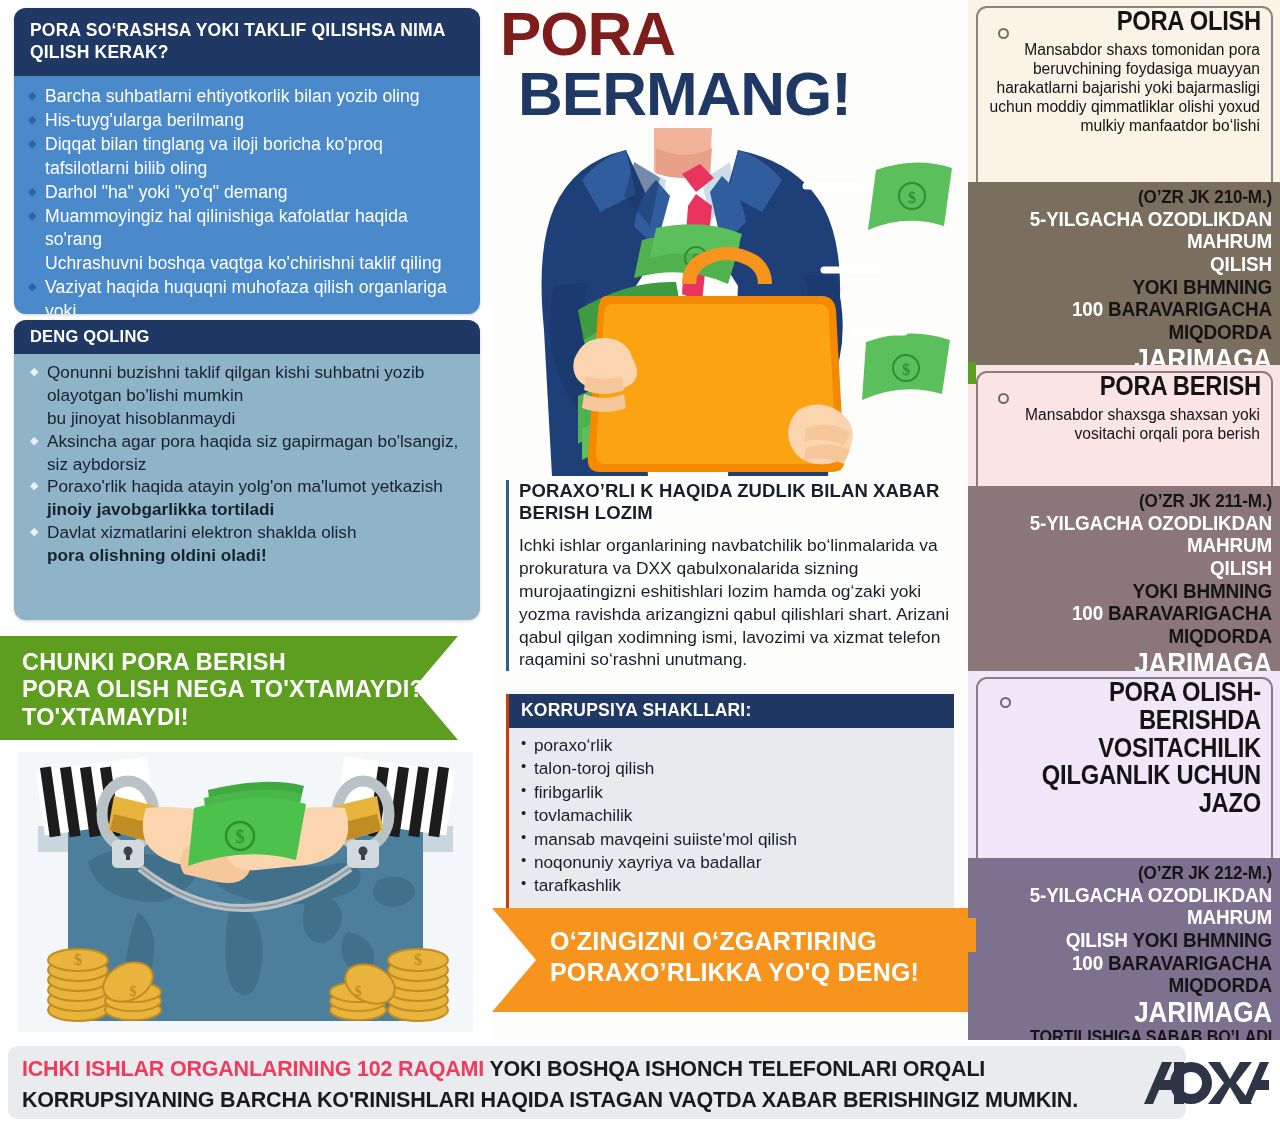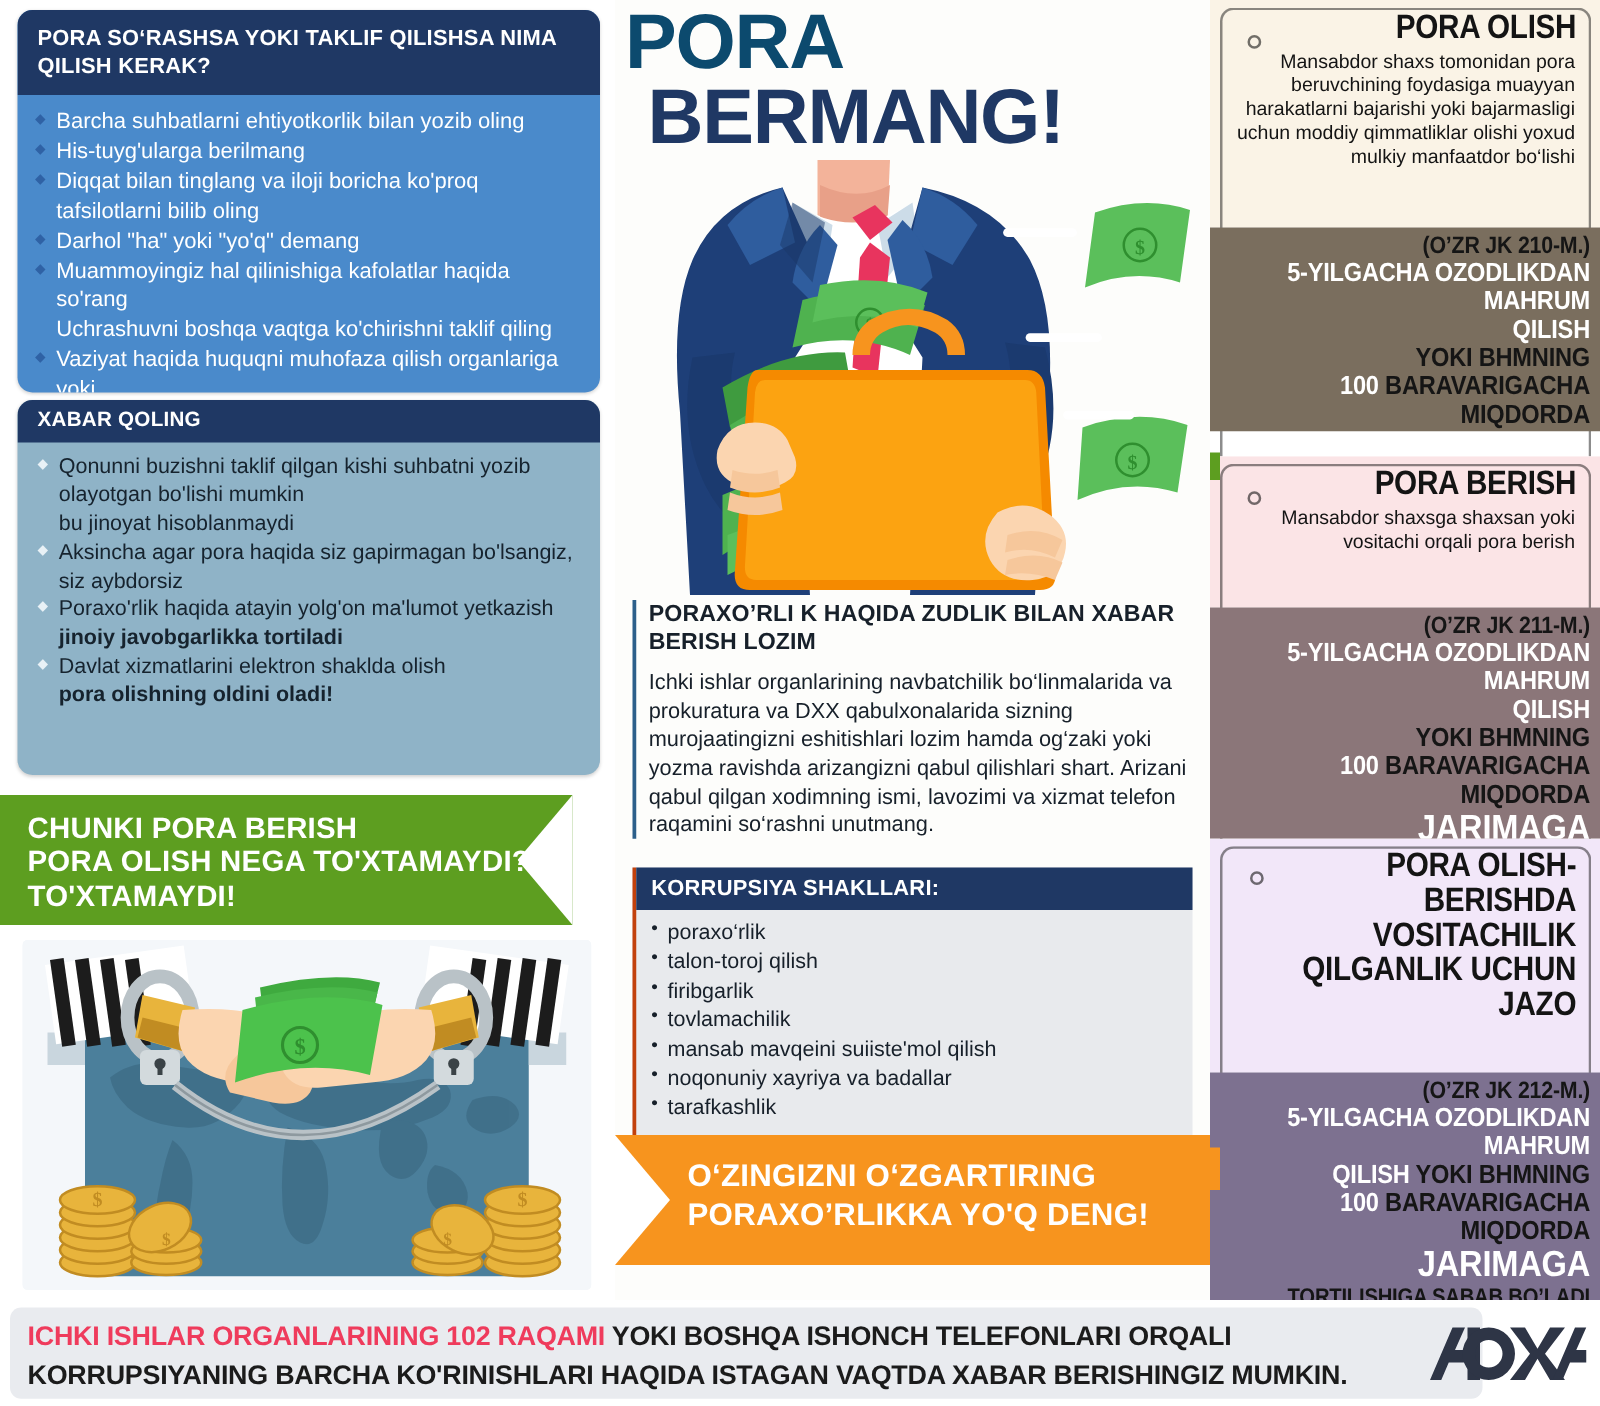--- a/index.html
+++ b/index.html
@@ -69,21 +69,21 @@
     line-height: 1.17; letter-spacing: .2px;
   }
 
   
   .illus-cuffs { position: absolute; left: 18px; top: 752px; width: 455px; height: 280px; background: #f4f7fa; border-radius: 4px; overflow: hidden; }
 
   
   .center-col { position: absolute; left: 492px; top: 0; width: 476px; height: 1040px; background: #fdfdfb; }
 
   .title-block { position: absolute; left: 8px; top: 4px; width: 468px; }
-  .title-1 { color: #0c4a6e; font-weight: bold; font-size: 62px; line-height: .96; letter-spacing: -1px; }
+  .title-1 { color: #7f1d1d; font-weight: bold; font-size: 62px; line-height: .96; letter-spacing: -1px; }
   .title-2 { color: #1f3864; font-weight: bold; font-size: 62px; line-height: .98; letter-spacing: -1px; padding-left: 18px; }
 
   .illus-man { position: absolute; left: 14px; top: 128px; width: 452px; height: 348px; }
 
   .lead { position: absolute; left: 14px; top: 480px; width: 448px; padding-left: 10px; border-left: 3px solid #2c5f8a; }
   .lead h3 { color: #17202a; font-size: 18.5px; font-weight: bold; line-height: 1.2; margin-bottom: 10px; letter-spacing: .1px; }
   .lead p { color: #17202a; font-size: 17.4px; line-height: 1.31; }
 
   .korr { position: absolute; left: 14px; top: 694px; width: 448px; background: #e8eaed; border-left: 3px solid #c2410c; }
   .korr .hd { background: #1f3864; color: #fff; font-weight: bold; font-size: 17.5px; padding: 6px 12px 7px; letter-spacing: .2px; }
@@ -185,21 +185,21 @@
           <li>Darhol "ha" yoki "yo'q" demang</li>
           <li>Muammoyingiz hal qilinishiga kafolatlar haqida so'rang</li>
           <li class="cont">Uchrashuvni boshqa vaqtga ko'chirishni taklif qiling</li>
           <li>Vaziyat haqida huquqni muhofaza qilish organlariga yoki</li>
 
         </ul>
       </div>
     </div>
 
     <div class="card card-b">
-      <div class="hd">XABAR QOLING</div>
+      <div class="hd">DENG QOLING</div>
       <div class="bd">
         <ul>
           <li>Qonunni buzishni taklif qilgan kishi suhbatni yozib</li>
           <li class="cont">olayotgan bo'lishi mumkin</li>
           <li class="cont">bu jinoyat hisoblanmaydi</li>
           <li>Aksincha agar pora haqida siz gapirmagan bo'lsangiz,</li>
           <li class="cont">siz aybdorsiz</li>
           <li>Poraxo'rlik haqida atayin yolg'on ma'lumot yetkazish</li>
           <li class="cont"><b>jinoiy javobgarlikka tortiladi</b></li>
           <li>Davlat xizmatlarini elektron shaklda olish</li>
@@ -441,21 +441,21 @@
 
     <div class="pcard p1" style="height:365px;">
       <div class="head" style="height:182px;">
         <div class="bracket"></div>
         <div class="dot" style="left:30px;top:28px;"></div>
         <div class="ptitle">
           <div>PORA OLISH</div>
         </div>
         <div class="pdesc">Mansabdor shaxs tomonidan pora beruvchining foydasiga muayyan harakatlarni bajarishi yoki bajarmasligi uchun moddiy qimmatliklar olishi yoxud mulkiy manfaatdor bo‘lishi</div>
       </div>
-      <div class="pen" style="height:163px;">
+      <div class="pen" style="height:183px;">
         <div class="art">(O’ZR JK 210-M.)</div>
         <div class="l-white">5-YILGACHA OZODLIKDAN MAHRUM</div>
         <div class="l-white">QILISH</div>
         <div class="l-dark">YOKI BHMNING</div>
         <div class="l-dark mix"><span class="a">100</span><span class="b"> BARAVARIGACHA MIQDORDA</span></div>
         <div class="l-big">JARIMAGA</div>
 
       </div>
     </div>
 

